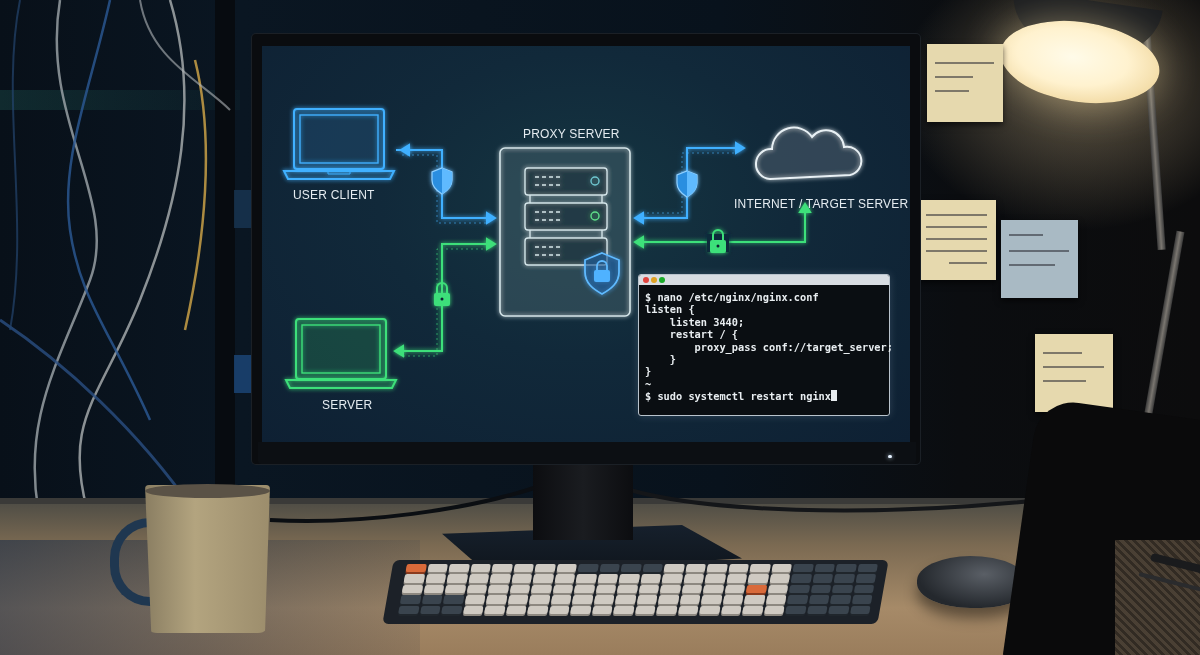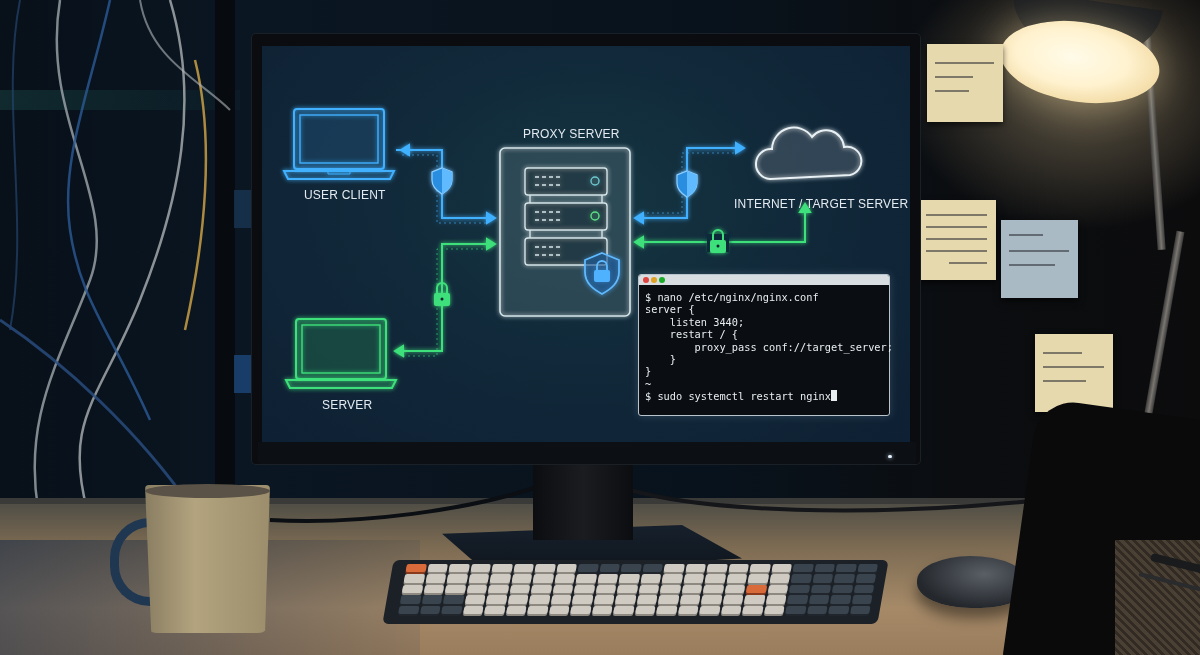--- a/index.html
+++ b/index.html
@@ -61,20 +61,21 @@
     position: absolute; color: #e4ebf0; font-size: 12px; letter-spacing: .2px;
     white-space: nowrap;
   }
   .diagram { position: absolute; left: 0; top: 0; width: 648px; height: 396px; }
 
   
   .terminal {
     position: absolute; left: 376px; top: 228px; width: 250px; height: 140px;
     background: #0a0e12; border: 1px solid #b9c3cc; border-radius: 3px;
     box-shadow: 0 0 8px rgba(180,200,220,0.2);
+    font-weight: bold;
   }
   .term-bar { height: 10px; background: #d8dde2; border-radius: 2px 2px 0 0; position: relative; }
   .dot { position: absolute; top: 2px; width: 6px; height: 6px; border-radius: 50%; }
   .term-body {
     padding: 6px 6px 0 6px; color: #e8edf0;
     font-family: "DejaVu Sans Mono", monospace; font-size: 10.3px; line-height: 12.4px;
     white-space: pre;
   }
   .cursor { display: inline-block; width: 6px; height: 11px; background: #e8edf0; vertical-align: -1px; }
 
@@ -297,32 +298,32 @@
         <path d="M543 158 l-5 8 h10 z" fill="#3ee07a"></path>
       </g>
       <g filter="url(#glow)">
         <rect x="445" y="188" width="22" height="18" fill="#11293a"></rect>
         <path d="M451 194 v-5 a5 5 0 0 1 10 0 v5" stroke="#3ee07a" stroke-width="2" fill="none"></path>
         <rect x="448" y="194" width="16" height="13" rx="2" fill="#3ee07a"></rect>
         <circle cx="456" cy="200" r="1.5" fill="#0e2033"></circle>
       </g>
     </svg>
 
-    <div class="screen-label" style="left:42px;top:142px">USER CLIENT</div>
+    <div class="screen-label" style="left:31px;top:142px">USER CLIENT</div>
     <div class="screen-label" style="left:60px;top:352px">SERVER</div>
     <div class="screen-label" style="left:261px;top:81px">PROXY SERVER</div>
     <div class="screen-label" style="left:472px;top:151px">INTERNET / TARGET SERVER</div>
 
     <div class="terminal">
       <div class="term-bar">
         <span class="dot" style="left:4px;background:#e0443e"></span>
         <span class="dot" style="left:12px;background:#dea123"></span>
         <span class="dot" style="left:20px;background:#1aab29"></span>
       </div>
-      <div class="term-body"><div>$ nano /etc/nginx/nginx.conf</div><div>server {</div><div>    listen 3440;</div><div>    restart / {</div><div>        proxy_pass conf://target_server;</div><div>    }</div><div>}</div><div>~</div><div><span>$ sudo systemctl restart nginx</span><span class="cursor"></span></div></div>
+      <div class="term-body"><div>$ nano /etc/nginx/nginx.conf</div><div>listen {</div><div>    listen 3440;</div><div>    restart / {</div><div>        proxy_pass conf://target_server;</div><div>    }</div><div>}</div><div>~</div><div><span>$ sudo systemctl restart nginx</span><span class="cursor"></span></div></div>
     </div>
   </div>
 
   <div class="mug-handle"></div>
   <div class="mug"></div>
   <div class="mug-rim"></div>
 
   <div class="keyboard">
     <div class="keys" id="keys">
         <div class="key orange"></div>

